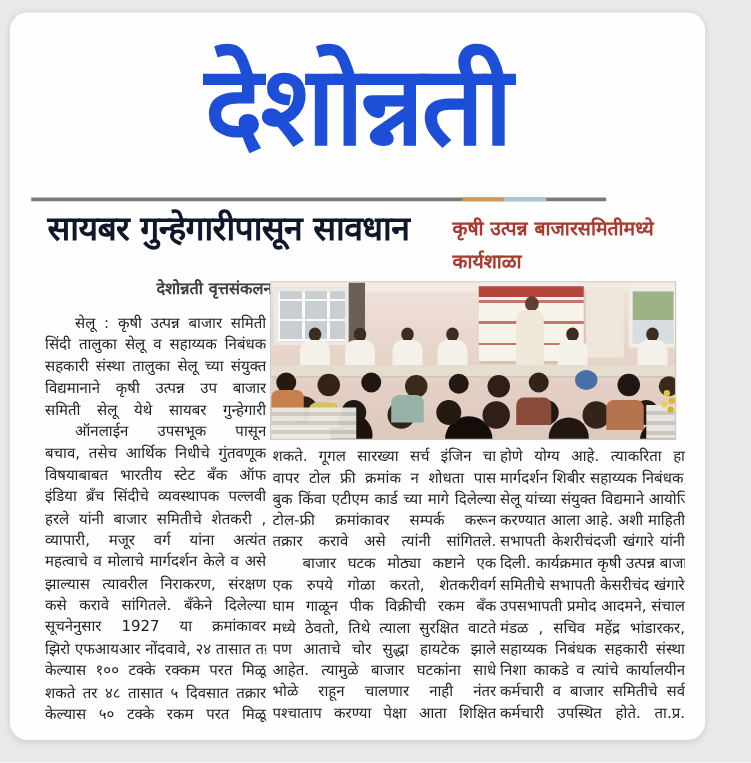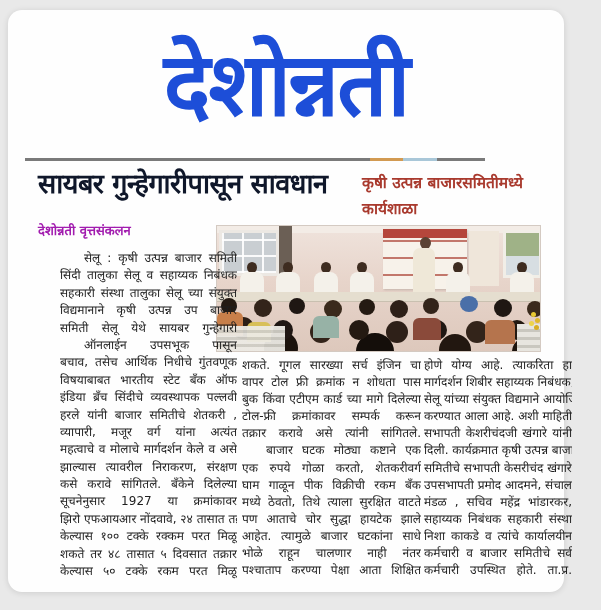--- a/index.html
+++ b/index.html
@@ -32,29 +32,29 @@
     font-size:27px; font-weight:bold; color:#0f172a; line-height:1.25;
     font-family:"DejaVu Sans",sans-serif; letter-spacing:-0.5px;
   }
   .subhead {
     position:absolute; left:354px; top:160px; width:196px;
     color:#a93a2e; font-weight:bold; font-size:15.5px; line-height:1.7;
     font-family:"DejaVu Sans",sans-serif;
   }
   .byline {
     position:absolute; left:30px; top:211px; width:180px;
-    font-size:13px; font-weight:bold; color:#a21caf;
+    font-size:13px; font-weight:bold; color:#404040;
     font-family:"DejaVu Sans",sans-serif;
+    text-align:right;
   }
 
   
   .col {
     position:absolute; color:#1f1f1f; font-size:12px;
     font-family:"DejaVu Sans",sans-serif;
-    margin-left:24px;
   }
   .col .line { text-align:justify; text-align-last:justify; white-space:nowrap; overflow:hidden; }
   .col1 { left:28px;  top:240px; width:177px; }
   .col1 .line { height:17.4px; line-height:17.4px; }
   .col2 { left:210px; top:347px; width:179px; }
   .col3 { left:392px; top:347px; width:148px; }
   .col2 .line, .col3 .line { height:17.1px; line-height:17.1px; }
 
   
   .photo {

